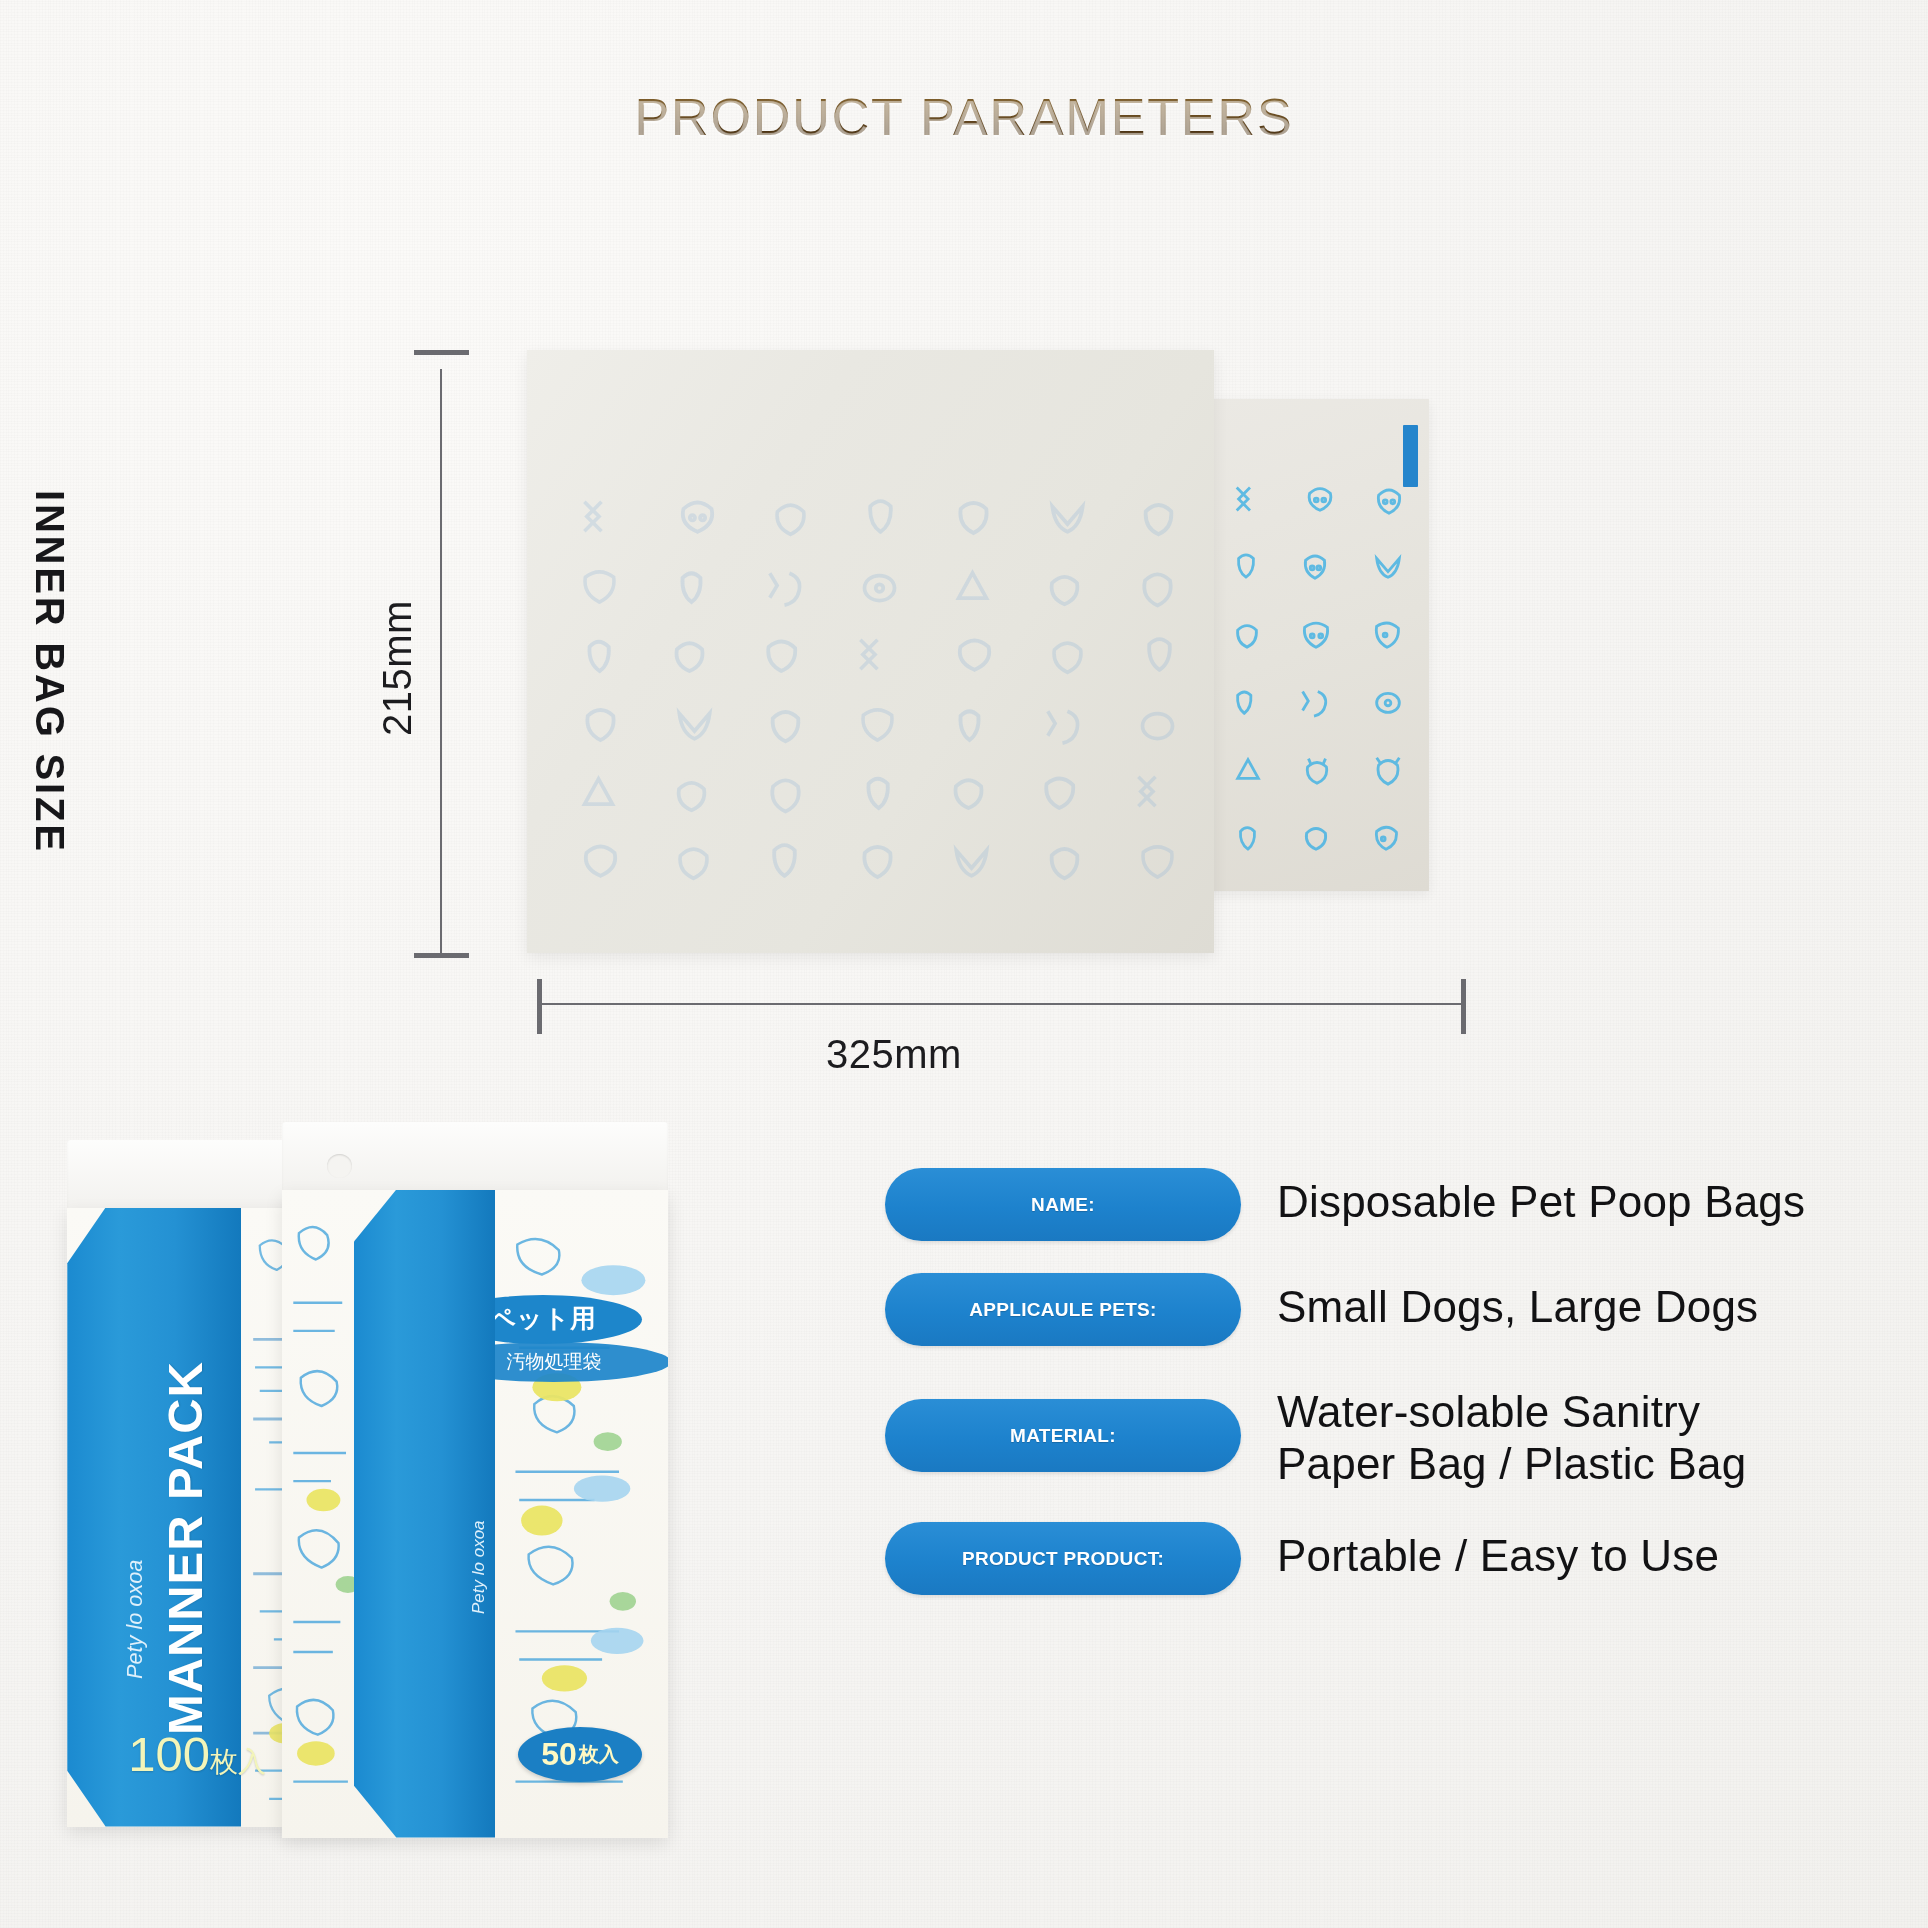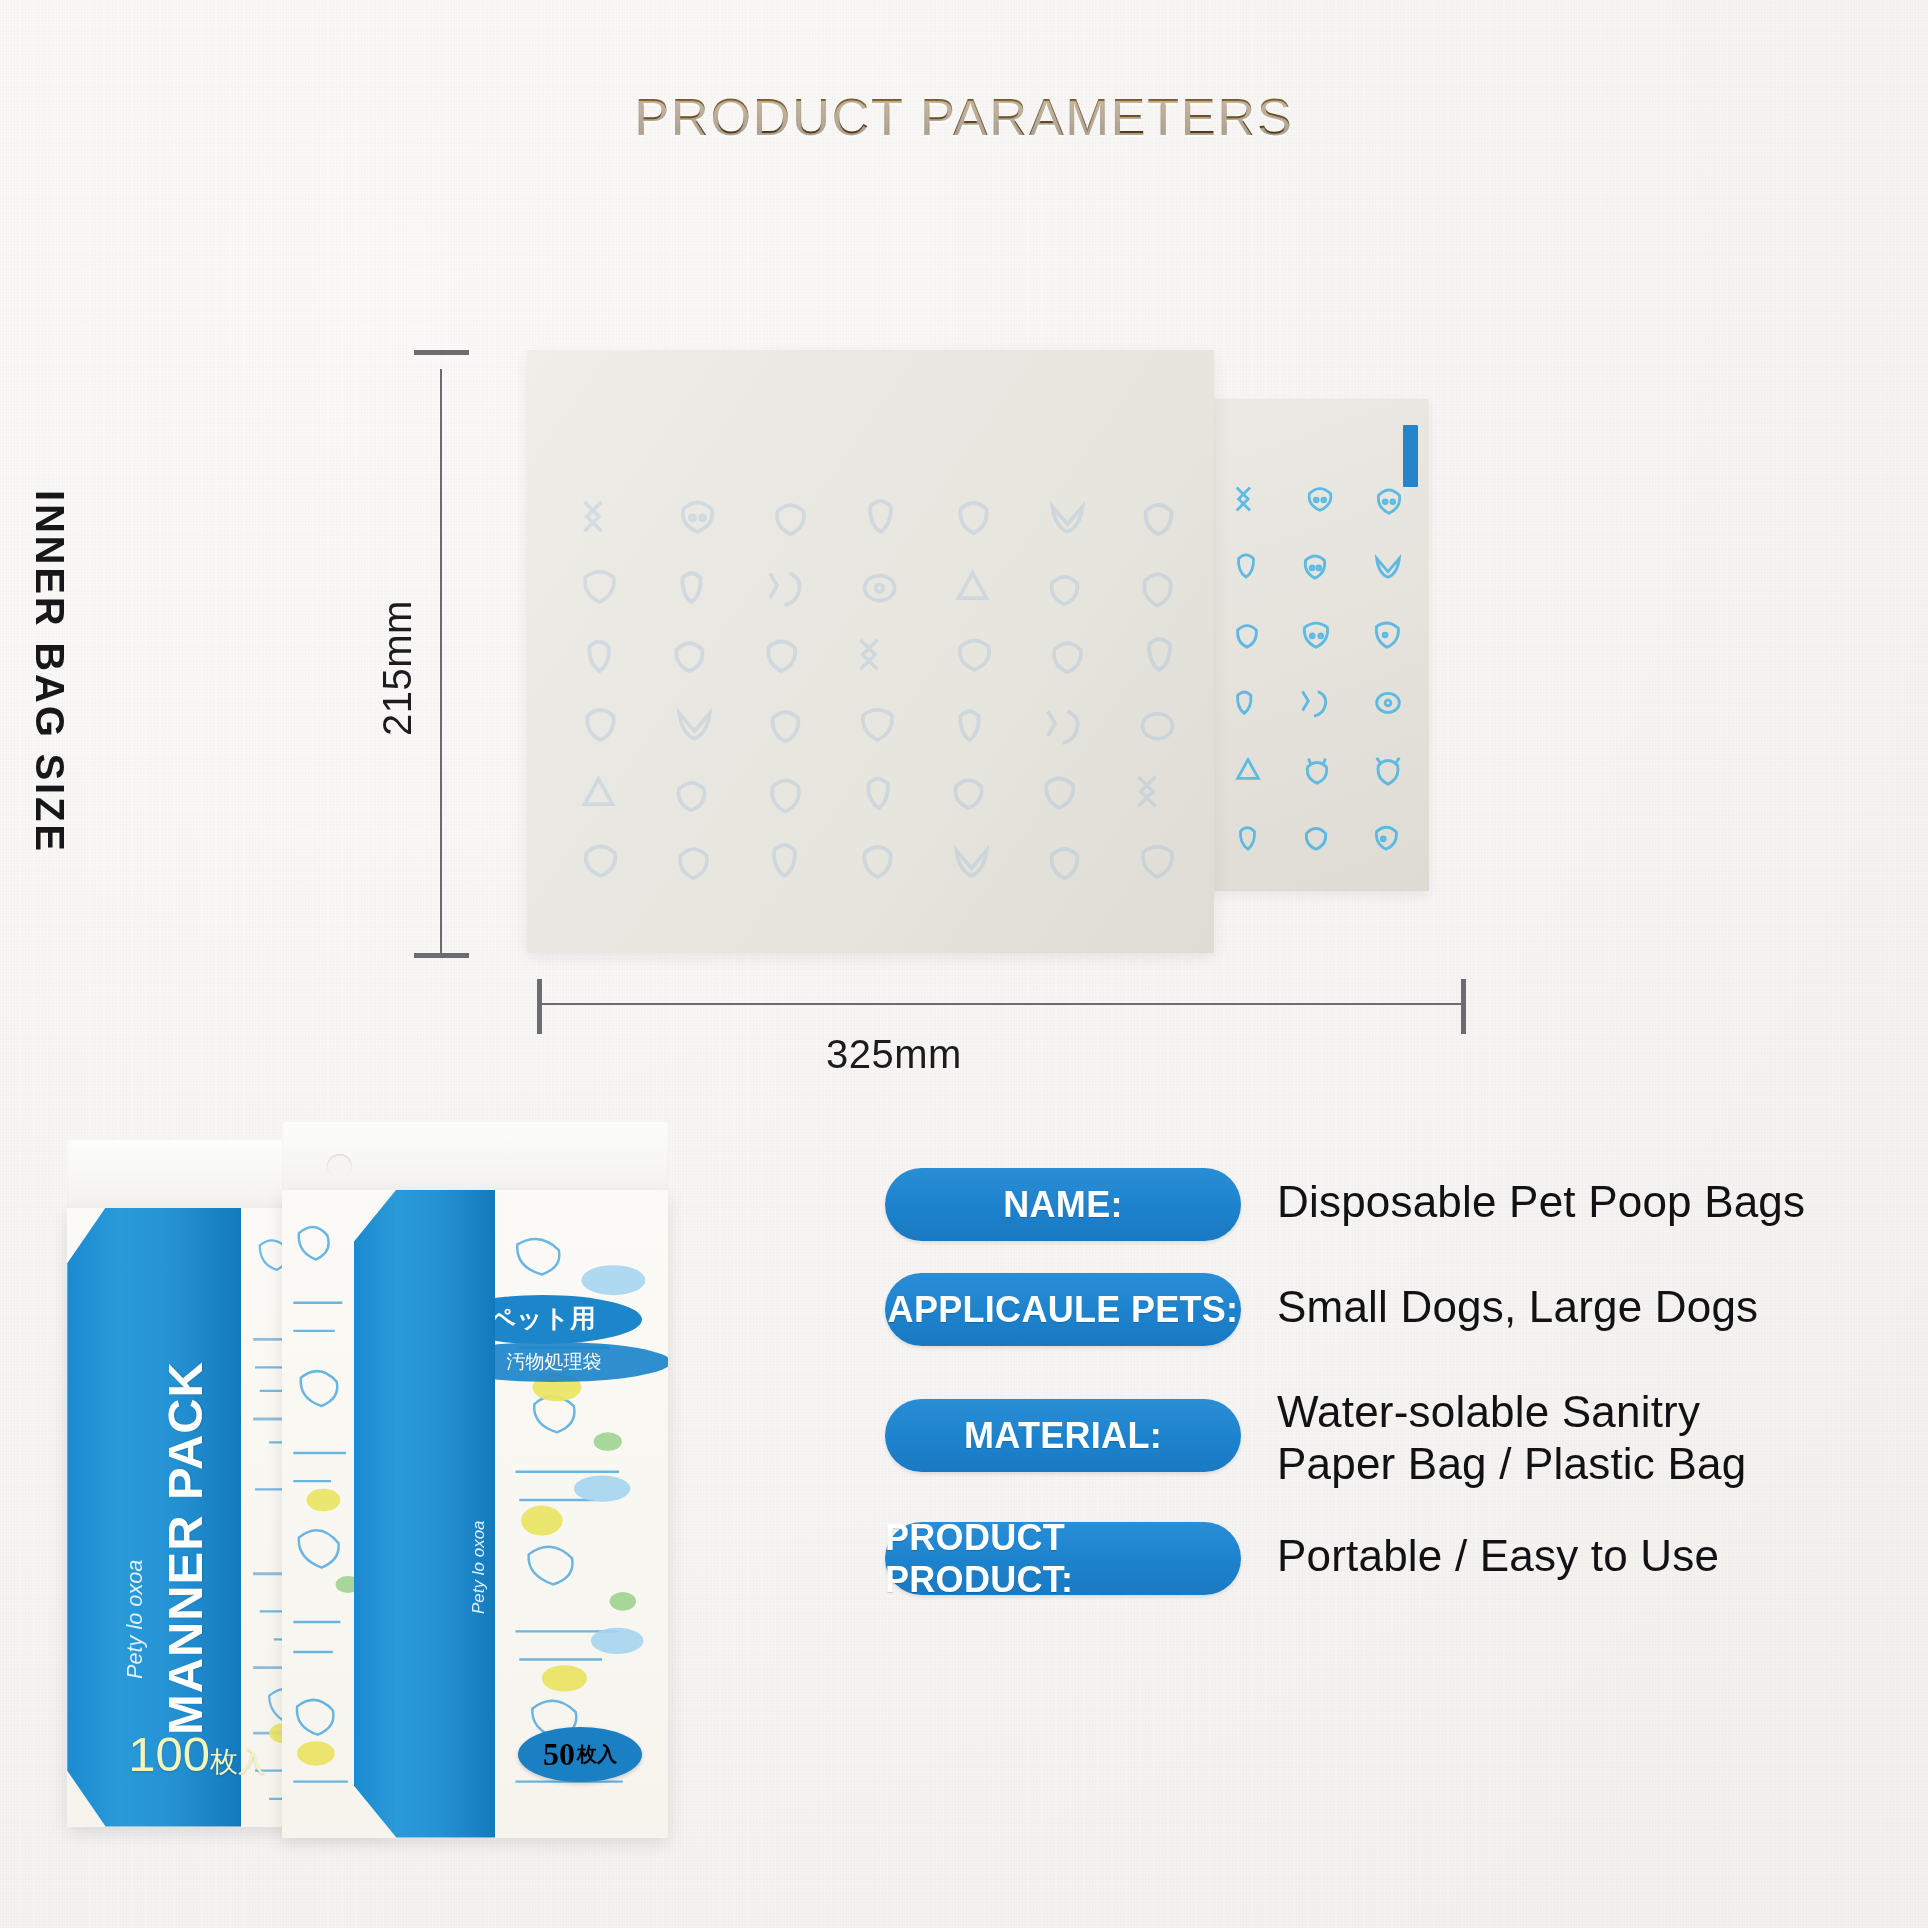--- a/index.html
+++ b/index.html
@@ -185,23 +185,22 @@
     text-shadow:0 0.9px 1.9px rgba(0,0,0,.18);
     white-space:nowrap;
   }
   .count-badge-a .u{font-size:28px;}
 
   .count-badge-b{
     position:absolute;right:26px;bottom:56px;
     width:124px;height:55px;border-radius:50%;
     background:#1b7fc4;
     display:flex;align-items:center;justify-content:center;
-    color:#000000;font-size:32px;font-weight:700;
+    color:#fef9c3;font-size:32px;font-weight:700;
     box-shadow:0 1.9px 4.7px rgba(0,0,0,.18);
-    font-family:Liberation Serif, serif;
   }
   .count-badge-b .u{font-size:20px;margin-left:1.9px;}
 
   .jp-banner{
     position:absolute;left:42%;top:105px;width:198px;height:49px;
     border-radius:50%;background:#1d86cb;
     display:flex;align-items:center;justify-content:center;
     color:#fff;font-size:25.4px;font-weight:700;letter-spacing:0.9px;
   }
   .jp-banner2{
@@ -217,21 +216,21 @@
   }
   .spec-row{
     display:flex;align-items:flex-start;margin-bottom:32px;
   }
   .pill{
     flex:0 0 auto;width:356px;
     background:linear-gradient(180deg,#2a8ed6 0%, #1d82cd 55%, #1a79c2 100%);
     border-radius:41px;
     height:73px;
     display:flex;align-items:center;justify-content:center;
-    color:#ffffff;font-size:36px;font-weight:700;letter-spacing:0.3px;
+    color:#ffffff;font-size:19px;font-weight:700;letter-spacing:0.3px;
     text-shadow:0 0.9px 0.9px rgba(0,0,0,.18);
     box-shadow:0 1.9px 3.8px rgba(0,0,0,.10);
   }
   .spec-val{
     margin-left:36px;
     font-size:44px;color:#121214;line-height:1.19;
     padding-top:7.5px;
     letter-spacing:0.2px;
   }
   .spec-row.two-line .pill{margin-top:21px;}

